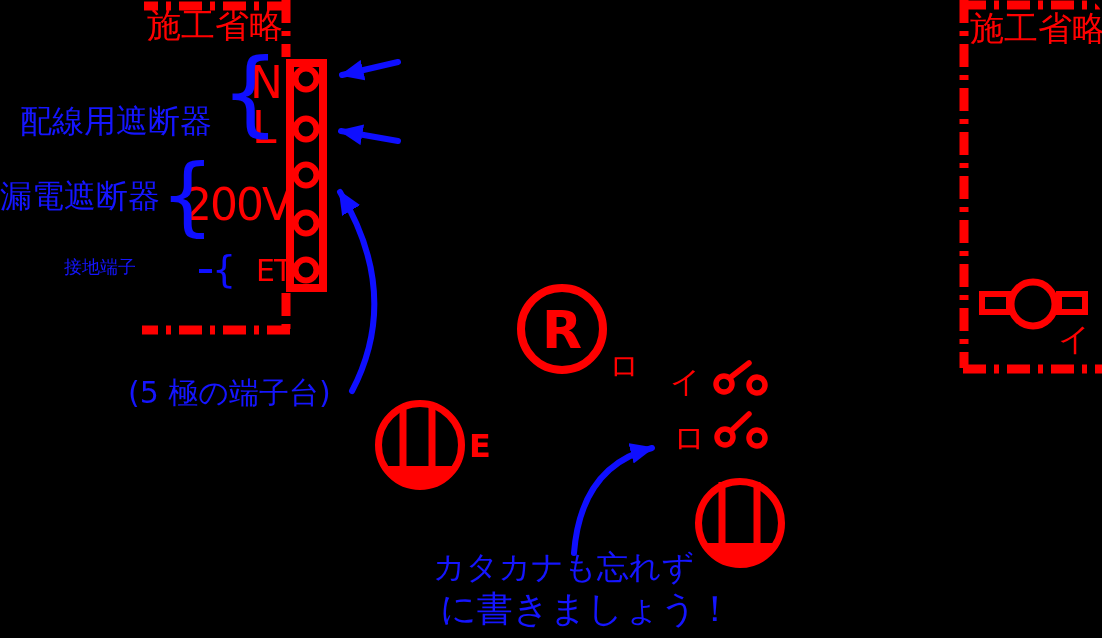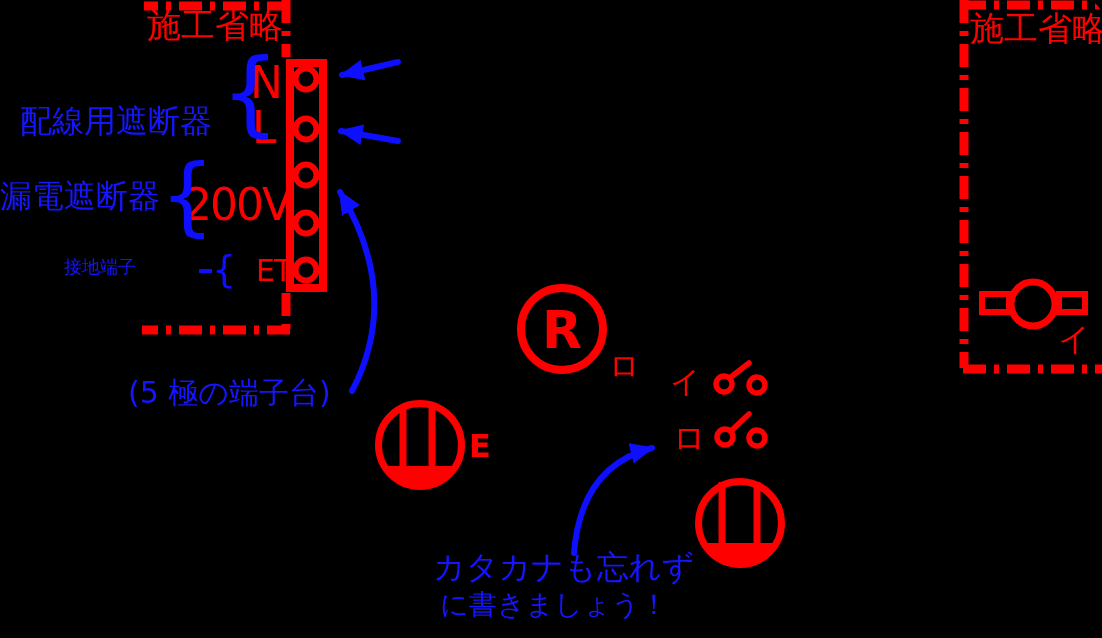--- a/index.html
+++ b/index.html
@@ -105,15 +105,15 @@
   <div class="t red" style="left:1058px;top:323px;font-size:32px;">イ</div>
 
   <div class="t blue" style="left:20px;top:85px;font-size:32px;margin-top:20px;">配線用遮断器</div>
   <div class="t brace" style="left:221px;top:46px;font-size:92px;">{</div>
   <div class="t blue" style="left:0px;top:180px;font-size:32px;">漏電遮断器</div>
   <div class="t brace" style="left:160px;top:150px;font-size:86px;">{</div>
   <div class="t blue" style="left:64px;top:258px;font-size:18px;">接地端子</div>
   <div class="t brace" style="left:212px;top:250px;font-size:38px;">{</div>
   <div class="t blue" style="left:128px;top:377px;font-size:30px;">(5 極の端子台)</div>
   <div class="t blue" style="left:433px;top:551px;font-size:32px;font-family:Liberation Serif, serif;">カタカナも忘れず</div>
-  <div class="t blue" style="left:440px;top:590px;font-size:28px;">に書きましょう！</div>
+  <div class="t blue" style="left:440px;top:590px;font-size:36px;">に書きましょう！</div>
 
 </div>
 
 </body></html>

